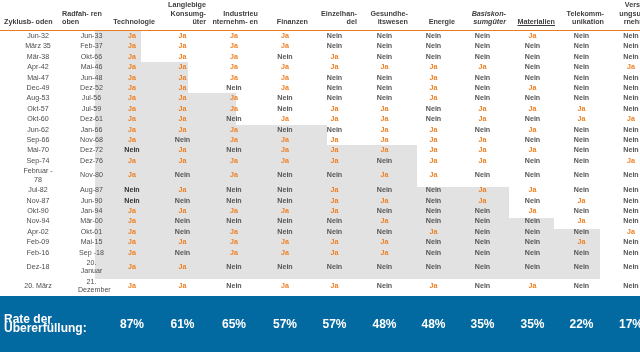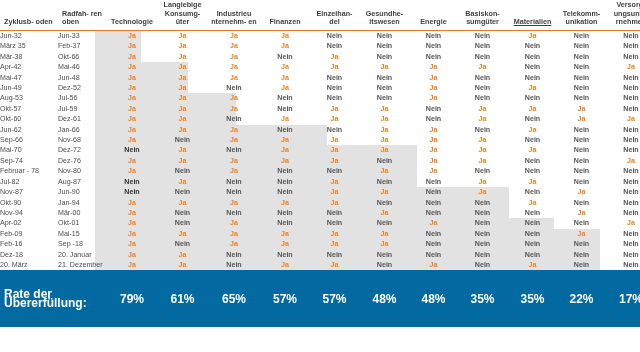--- a/index.html
+++ b/index.html
@@ -25,32 +25,32 @@
     font-weight:bold;
     color:#3f3f3f;
     line-height:8.6px;
     vertical-align:bottom;
     padding:0 2px 3px 2px;
     height:27px;
     border-bottom:1.6px solid #ec7b1e;
     background:transparent;
   }
   th.h-left{text-align:left;padding-left:4px;}
-  th.h-ctr{text-align:center;}
+  th.h-ctr{text-align:right;}
 
   
   tbody td{
     font-size:7.1px;
     line-height:8.4px;
     color:#4d4d4d;
     padding:1px 2px;
     vertical-align:middle;
     background:transparent;
   }
-  td.c-left{text-align:left;padding-left:0;color:#4d4d4d;}
+  td.c-left{text-align:center;padding-left:20px;color:#4d4d4d;}
   td.c-val{text-align:center;font-weight:bold;}
   .ja{color:#ef8022;}
   .nein{color:#555555;}
   .nein-b{color:#333333;}
 
   
   tfoot td{
     font-size:12px;
     font-weight:bold;
     color:#ffffff;
@@ -99,21 +99,21 @@
 üter</th>
           <th class="h-ctr" style="width: 48px;">Industrieu
 nternehm-
 en</th>
           <th class="h-ctr" style="width: 46px;">Finanzen</th>
           <th class="h-ctr" style="width: 45px;">Einzelhan-
 del</th>
           <th class="h-ctr" style="width: 47px; margin-top: 23px;">Gesundhe-
 itswesen</th>
           <th class="h-ctr" style="width: 43px;">Energie</th>
-          <th class="h-ctr" style="width: 47px;">Basiskon-
+          <th class="h-ctr" style="width: 47px; font-style: italic;">Basiskon-
 sumgüter</th>
           <th class="h-ctr" style="width: 45px; text-decoration: underline;">Materialien</th>
           <th class="h-ctr" style="width: 45px;">Telekomm-
 unikation</th>
           <th class="h-ctr" style="width: 46px;">Versorg-
 ungsunte-
 rnehmen</th>
         </tr>
     </thead>
     <tbody>
@@ -186,21 +186,21 @@
           <td class="c-val ja">Ja</td>
           <td class="c-val nein">Nein</td>
           <td class="c-val nein">Nein</td>
           <td class="c-val ja">Ja</td>
           <td class="c-val nein">Nein</td>
           <td class="c-val nein">Nein</td>
           <td class="c-val nein">Nein</td>
           <td class="c-val nein">Nein</td>
         </tr>
         <tr>
-          <td class="c-left">Jun-49</td>
+          <td class="c-left">Dec-49</td>
           <td class="c-left">Dez-52</td>
           <td class="c-val ja">Ja</td>
           <td class="c-val ja">Ja</td>
           <td class="c-val nein">Nein</td>
           <td class="c-val ja">Ja</td>
           <td class="c-val nein">Nein</td>
           <td class="c-val nein">Nein</td>
           <td class="c-val ja">Ja</td>
           <td class="c-val nein">Nein</td>
           <td class="c-val ja">Ja</td>
@@ -459,21 +459,21 @@
           <td class="c-val ja">Ja</td>
           <td class="c-val nein">Nein</td>
           <td class="c-val ja">Ja</td>
           <td class="c-val nein">Nein</td>
           <td class="c-val nein">Nein</td>
         </tr>
       </tbody>
     <tfoot>
       <tr>
           <td class="f-left" colspan="2">Rate der Übererfüllung:</td>
-          <td class="f-val">79%</td>
+          <td class="f-val">87%</td>
           <td class="f-val">61%</td>
           <td class="f-val">65%</td>
           <td class="f-val">57%</td>
           <td class="f-val">57%</td>
           <td class="f-val">48%</td>
           <td class="f-val">48%</td>
           <td class="f-val">35%</td>
           <td class="f-val">35%</td>
           <td class="f-val">22%</td>
           <td class="f-val">17%</td>

